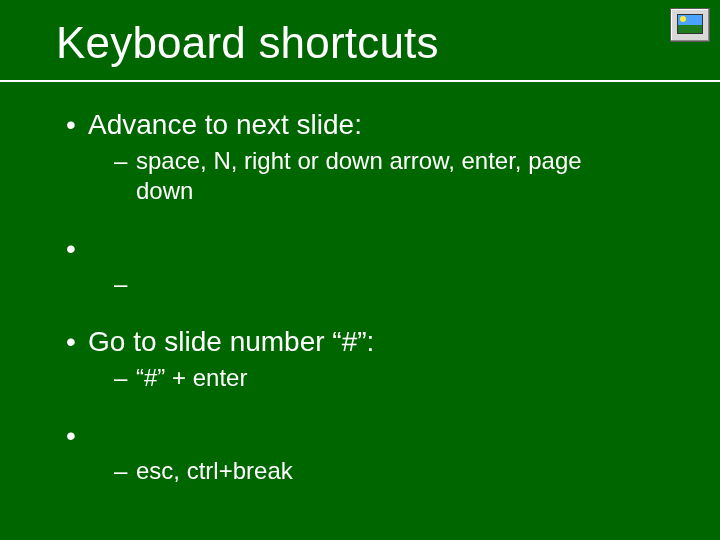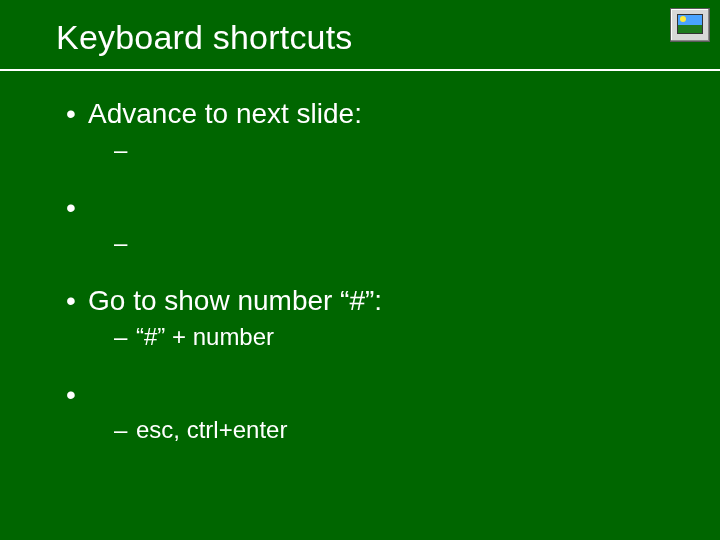--- a/index.html
+++ b/index.html
@@ -7,21 +7,21 @@
   body {
     background: #006600;
     color: #ffffff;
     font-family: Arial, Helvetica, sans-serif;
     position: relative;
   }
   .title-wrap {
     padding: 18px 0 0 56px;
   }
   .title {
-    font-size: 34px;
+    font-size: 44px;
     font-weight: 400;
     letter-spacing: 0.2px;
   }
   .rule {
     margin-top: 12px;
     height: 0;
     border-top: 2px solid #ffffff;
     width: 100%;
   }
   .content {
@@ -96,46 +96,47 @@
 
 <div class="content">
 
   <div class="item">
     <div class="lvl1">
       <span class="bullet1">•</span>
       <span>Advance to next slide:</span>
     </div>
     <div class="lvl2">
       <span class="bullet2">–</span>
+      <span>space, N, right or down arrow, enter, page down</span>
     </div>
   </div>
 
   <div class="item">
     <div class="lvl1">
       <span class="bullet1">•</span>
     </div>
     <div class="lvl2">
       <span class="bullet2">–</span>
     </div>
   </div>
 
   <div class="item">
     <div class="lvl1">
       <span class="bullet1">•</span>
-      <span>Go to show number “#”:</span>
+      <span>Go to slide number “#”:</span>
     </div>
     <div class="lvl2">
       <span class="bullet2">–</span>
-      <span>“#” + number</span>
+      <span>“#” + enter</span>
     </div>
   </div>
 
   <div class="item">
     <div class="lvl1">
       <span class="bullet1">•</span>
     </div>
     <div class="lvl2">
       <span class="bullet2">–</span>
-      <span>esc, ctrl+enter</span>
+      <span>esc, ctrl+break</span>
     </div>
   </div>
 
 </div>
 
 </body></html>

